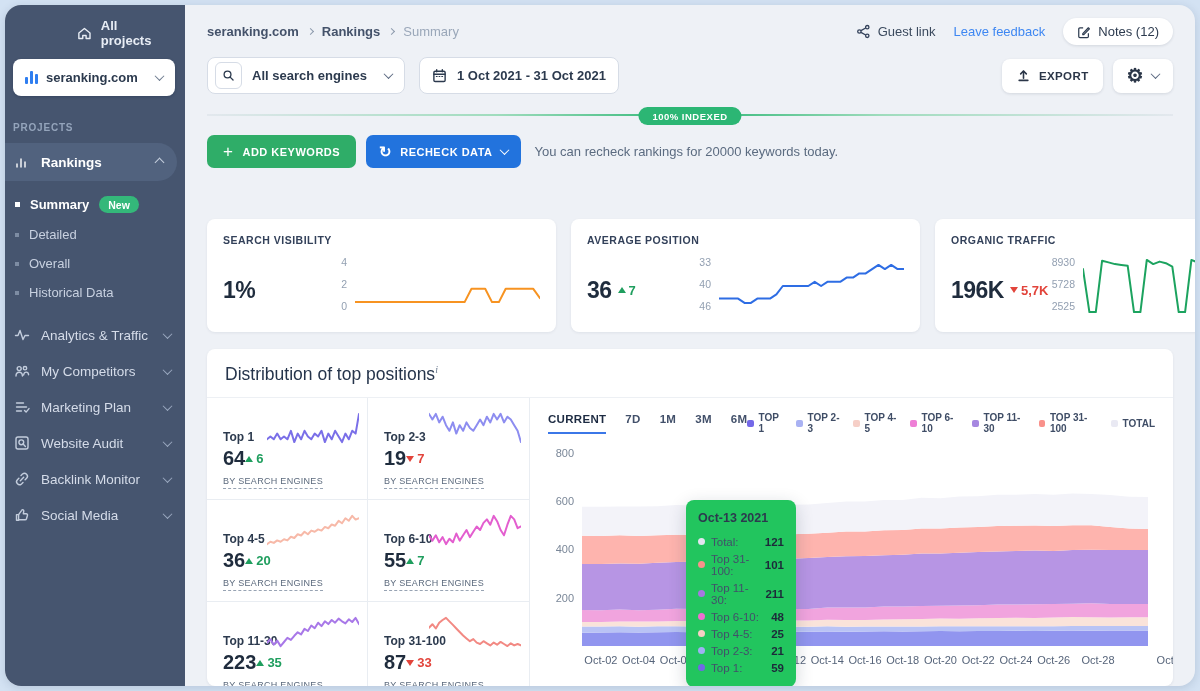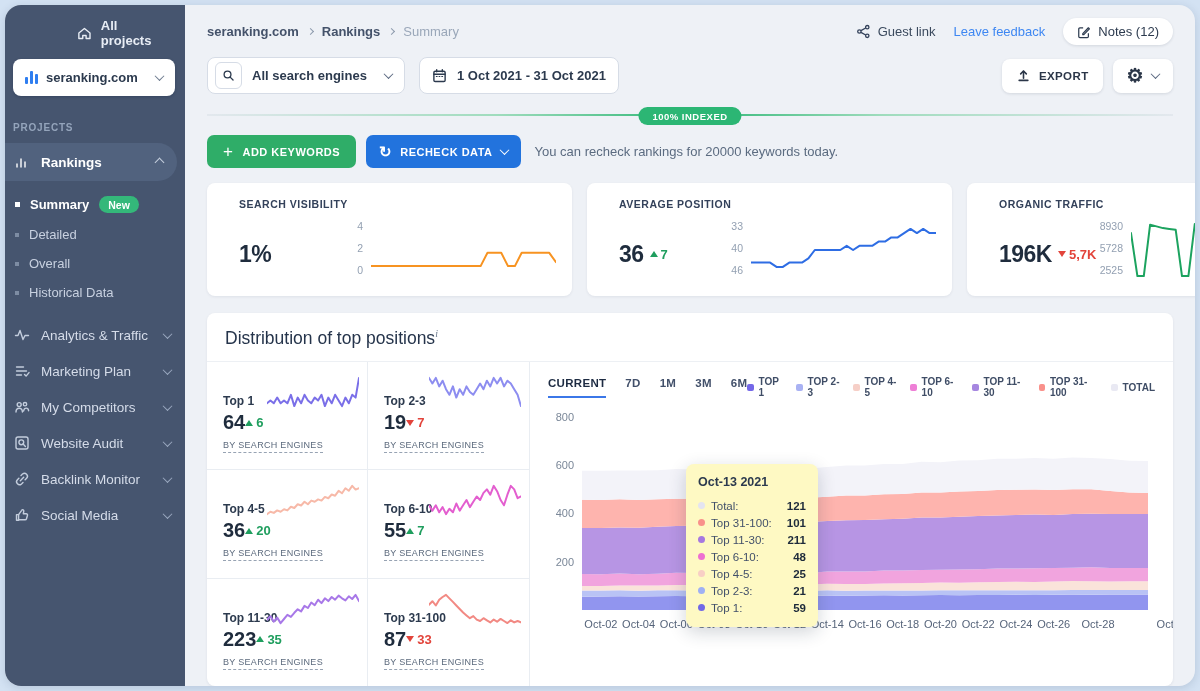--- a/index.html
+++ b/index.html
@@ -62,21 +62,21 @@
   .toolbar { display:flex; align-items:center; gap:10px; padding:12px 6px 0 6px; }
   .btn-green { background:#2fad68; border:none; color:#fff; border-radius:7px; height:33px; display:flex; align-items:center; gap:9px; padding:0 16px; font-size:11px; font-weight:bold; letter-spacing:.5px; cursor:pointer; font-family:inherit; }
   .btn-blue { background:#2273dd; border:none; color:#fff; border-radius:7px; height:33px; display:flex; align-items:center; gap:8px; padding:0 13px; font-size:11px; font-weight:bold; letter-spacing:.5px; cursor:pointer; font-family:inherit; }
   .btn-blue .chev, .btn-green .plus { color:#fff; }
   .plus { font-size:17px; font-weight:normal; line-height:1; }
   .refresh-glyph { font-size:15px; line-height:1; }
   .toolbar .hint { font-size:13px; color:#5b6b80; margin-left:4px; }
 
   .stats { display:flex; gap:15px; padding:15px 6px 0 6px; }
   .card { background:#fff; border-radius:8px; box-shadow:0 1px 3px rgba(20,35,60,.07); }
-  .stat-card { flex:1; height:113px; padding:15px 16px 10px 32px; }
+  .stat-card { flex:1; height:113px; padding:15px 16px 10px 16px;margin-top:36px; }
   .sc-label { font-size:10.5px; font-weight:bold; letter-spacing:.5px; color:#33415a; }
   .sc-body { display:flex; margin-top:8px; }
   .sc-valrow { display:flex; align-items:center; gap:6px; width:94px; flex-shrink:0; padding-top:8px; }
   .sc-value { font-size:23px; font-weight:bold; color:#1f2c3d; letter-spacing:-.5px; }
   .delta { display:flex; align-items:center; gap:3px; font-size:13px; font-weight:bold; }
   .delta.up { color:#1f9e5e; } .delta.down { color:#e2443b; }
   .tri { width:0; height:0; border-left:4px solid transparent; border-right:4px solid transparent; }
   .tri.up { border-bottom:6px solid #1f9e5e; }
   .tri.down { border-top:6px solid #e2443b; }
   .sc-chart { flex:1; display:flex; gap:8px; }
@@ -104,21 +104,21 @@
   .tab.active { color:#1d2b42; border-bottom:2px solid #3b77e8; }
   .legend { margin-left:auto; display:flex; gap:13px; }
   .leg-item { display:flex; align-items:center; gap:5px; font-size:10px; font-weight:bold; color:#3f4d66; cursor:pointer; }
   .leg-sw { width:7px; height:7px; border-radius:2px; }
   .plot-wrap { position:relative; flex:1; margin-top:14px; }
   .plot-row { display:flex; }
   .ylabels { width:34px; position:relative; flex-shrink:0; }
   .ylabels span { position:absolute; right:8px; font-size:11px; color:#7a8798; }
   .xrow { position:relative; height:18px; margin:8px 0 0 34px; }
   .xrow span { position:absolute; transform:translateX(-50%); font-size:11px; color:#56647a; white-space:nowrap; }
-  .tooltip { position:absolute; left:138px; top:52px; width:132px; background:#fef9c3; border-radius:8px; box-shadow:0 5px 18px rgba(25,39,60,.2); padding:11px 12px; z-index:5; }
+  .tooltip { position:absolute; left:138px; top:52px; width:110px; background:#22c55e; border-radius:8px; box-shadow:0 5px 18px rgba(25,39,60,.2); padding:11px 12px; z-index:5; }
   .tt-title { font-size:12.5px; font-weight:bold; color:#2c3a4e; margin-bottom:8px; }
   .tt-row { display:flex; align-items:center; gap:6px; padding:2.5px 0; font-size:11.5px; color:#42506a; }
   .tt-dot { width:7px; height:7px; border-radius:50%; flex-shrink:0; }
   .tt-val { margin-left:auto; font-weight:bold; color:#1d2a3a; }
 </style>
 </head>
 <body>
 
 <div class="frame">
 
@@ -176,39 +176,39 @@
             <svg viewBox="0 0 16 16">
               <path d="M1.5 8.5 H4 L6 3.5 L9 12.5 L11 8.5 H14.5"></path>
             </svg>
           </span>
           <span>Analytics &amp; Traffic</span>
           <span class="chev down"></span>
         </li>
         <li>
           <span class="sb-icon">
             <svg viewBox="0 0 16 16">
+              <circle cx="5.2" cy="5.6" r="2"></circle>
+              <circle cx="11" cy="5.2" r="1.7"></circle>
+              <path d="M2 13 c0-2.4 1.6-3.8 3.2-3.8 s3.2 1.4 3.2 3.8"></path>
+              <path d="M9.6 12 c.3-1.9 1.5-2.9 2.7-2.9 1.1 0 2.1.9 2.3 2.6"></path>
+            </svg>
+          </span>
+          <span>My Competitors</span>
+          <span class="chev down"></span>
+        </li>
+        <li>
+          <span class="sb-icon">
+            <svg viewBox="0 0 16 16">
               <path d="M2.5 4 H9.5"></path>
               <path d="M2.5 8 H12.5"></path>
               <path d="M2.5 12 H7.5"></path>
               <path d="M10.5 11.5 l1.6 1.6 L15 9.6"></path>
             </svg>
           </span>
           <span>Marketing Plan</span>
-          <span class="chev down"></span>
-        </li>
-        <li>
-          <span class="sb-icon">
-            <svg viewBox="0 0 16 16">
-              <circle cx="5.2" cy="5.6" r="2"></circle>
-              <circle cx="11" cy="5.2" r="1.7"></circle>
-              <path d="M2 13 c0-2.4 1.6-3.8 3.2-3.8 s3.2 1.4 3.2 3.8"></path>
-              <path d="M9.6 12 c.3-1.9 1.5-2.9 2.7-2.9 1.1 0 2.1.9 2.3 2.6"></path>
-            </svg>
-          </span>
-          <span>My Competitors</span>
           <span class="chev down"></span>
         </li>
         <li>
           <span class="sb-icon">
             <svg viewBox="0 0 16 16">
               <rect x="2" y="2" width="12" height="12" rx="2"></rect>
               <circle cx="7.3" cy="7.3" r="2.4"></circle>
               <path d="M9.1 9.1 L11.4 11.4"></path>
             </svg>
           </span>

